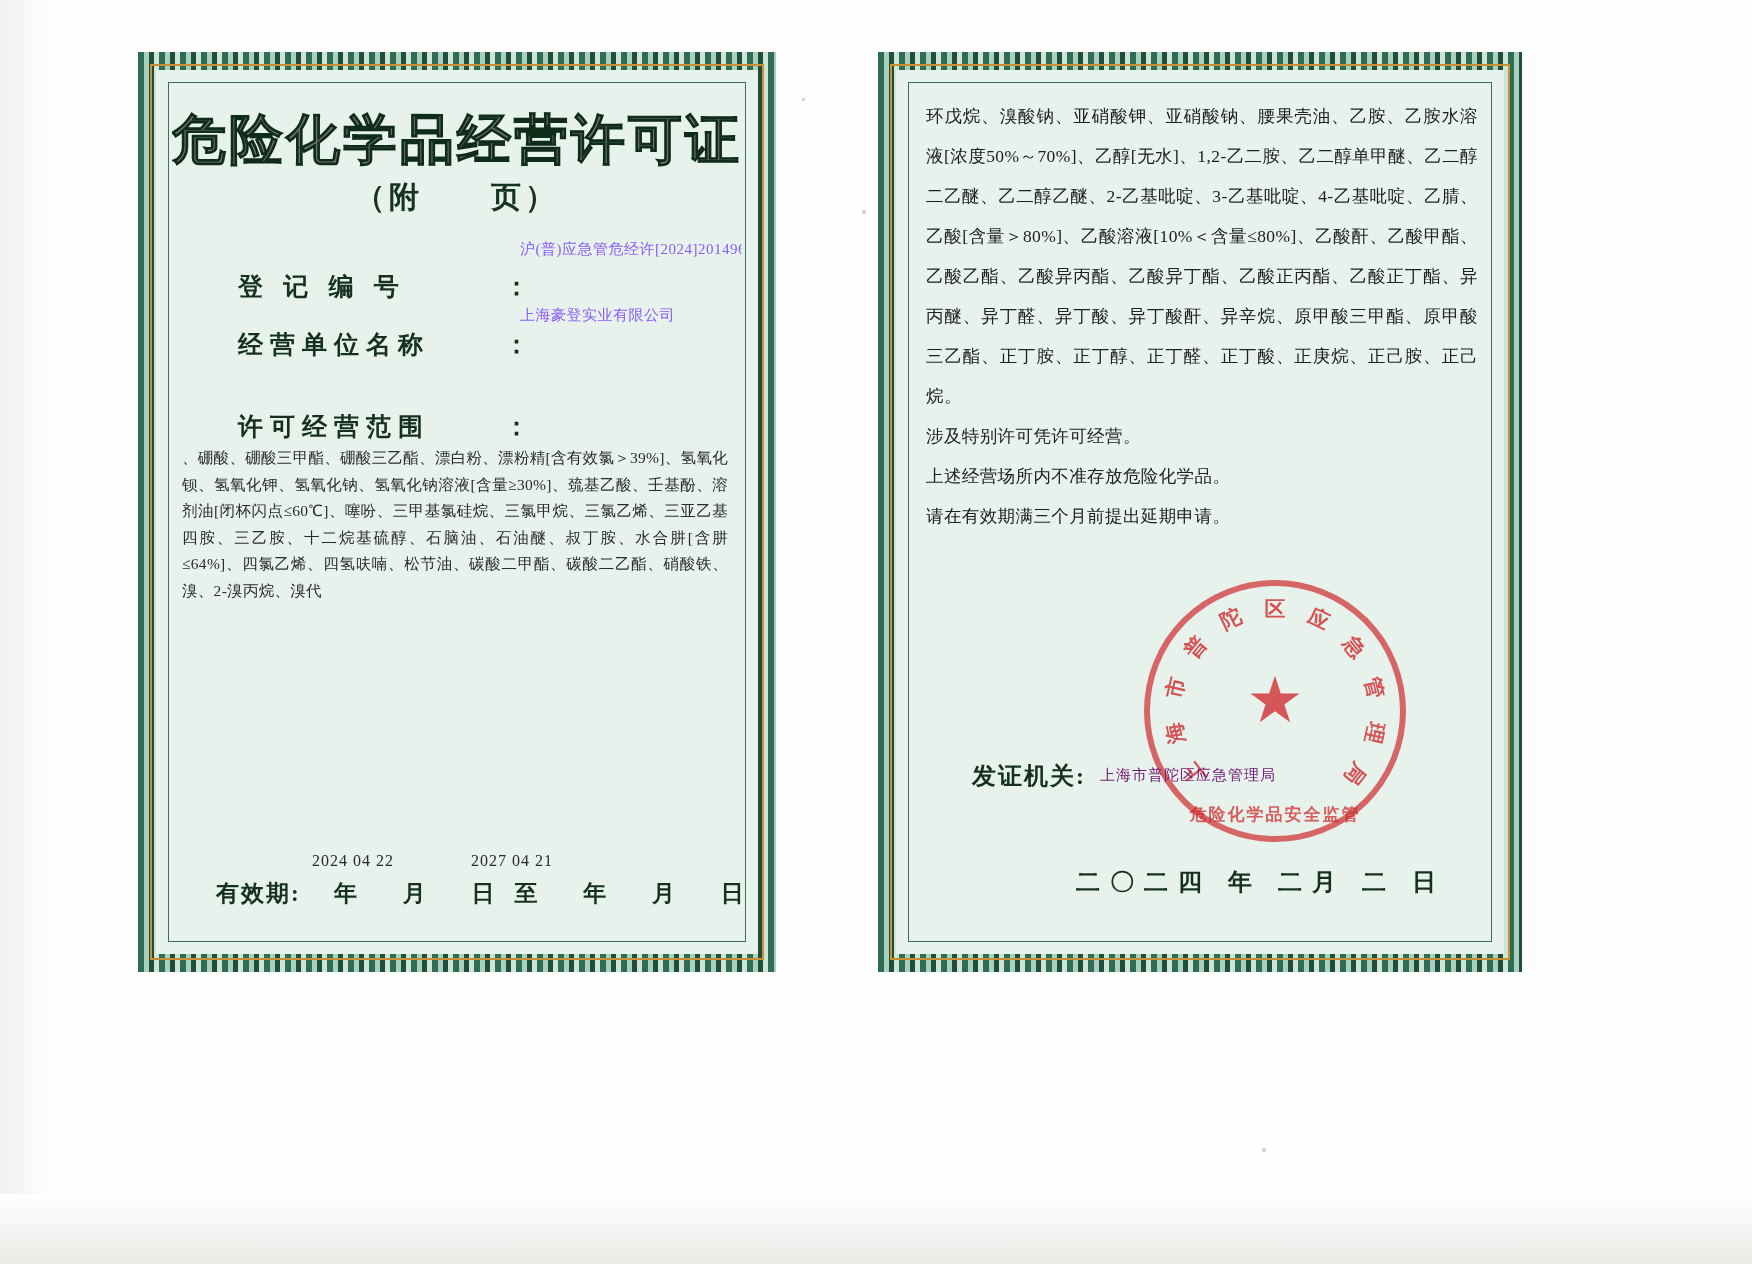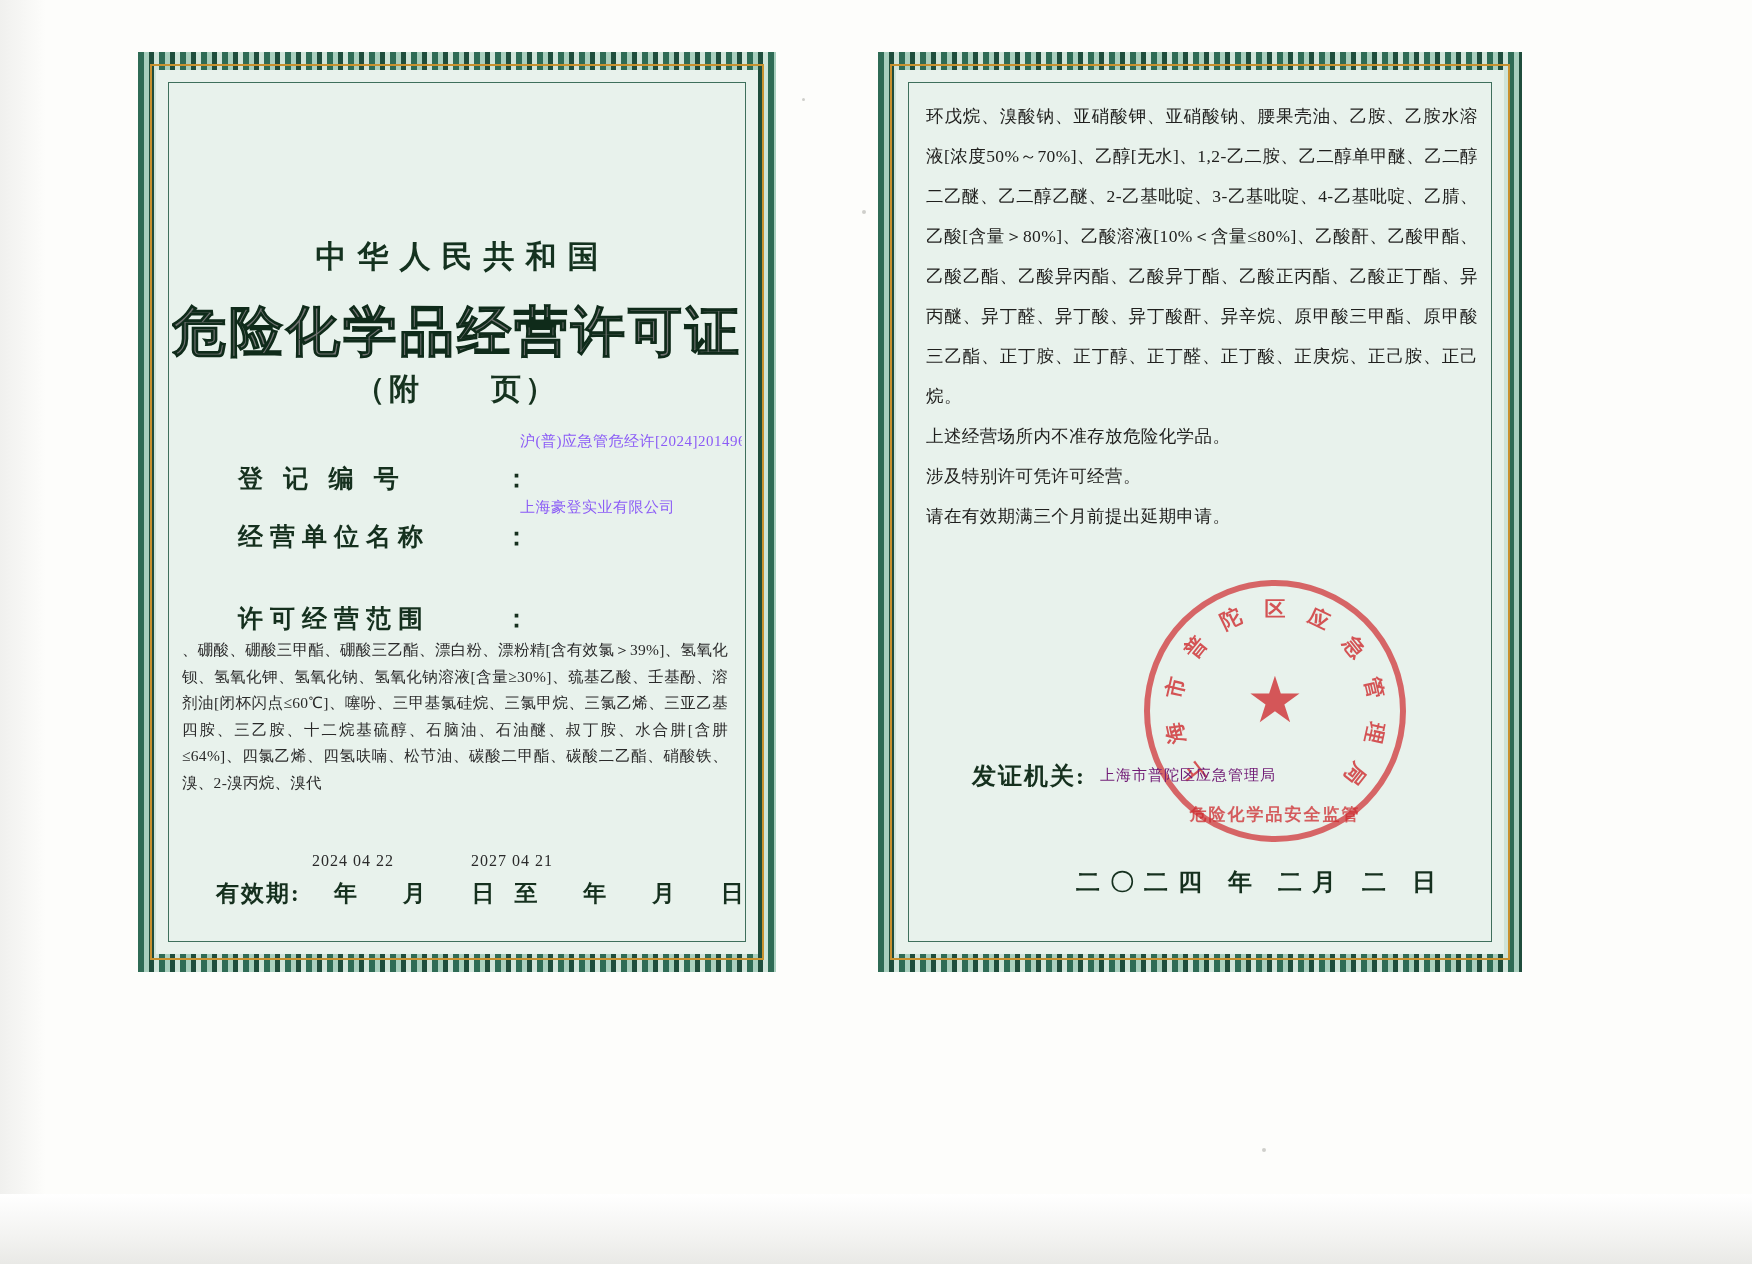--- a/index.html
+++ b/index.html
@@ -327,21 +327,20 @@
   <div class="speck" style="left:1262px;top:1148px;width:4px;height:4px;"></div>
 
   <div class="panel panel-left">
     <div class="orn-border"></div>
     <div class="orn-inner-bg"></div>
     <div class="orn-gold"></div>
     <div class="orn-thin"></div>
 
     <div class="panel-content">
 
-      <div class="country">中华人民共和国</div>
       <div class="maintitle">危险化学品经营许可证</div>
       <div class="subtitle">（附　　页）</div>
 
       <div class="fieldblock">
         <div class="field-row">
           <span class="field-label">登 记 编 号</span>
           <span class="field-colon">：</span>
           <span class="field-value regno">沪(普)应急管危经许[2024]201496</span>
         </div>
         <div class="field-row">
@@ -372,22 +371,22 @@
 
   <div class="panel panel-right">
     <div class="orn-border"></div>
     <div class="orn-inner-bg"></div>
     <div class="orn-gold"></div>
     <div class="orn-thin"></div>
 
     <div class="panel-content">
       <div class="right-body">
         <p>环戊烷、溴酸钠、亚硝酸钾、亚硝酸钠、腰果壳油、乙胺、乙胺水溶液[浓度50%～70%]、乙醇[无水]、1,2-乙二胺、乙二醇单甲醚、乙二醇二乙醚、乙二醇乙醚、2-乙基吡啶、3-乙基吡啶、4-乙基吡啶、乙腈、乙酸[含量＞80%]、乙酸溶液[10%＜含量≤80%]、乙酸酐、乙酸甲酯、乙酸乙酯、乙酸异丙酯、乙酸异丁酯、乙酸正丙酯、乙酸正丁酯、异丙醚、异丁醛、异丁酸、异丁酸酐、异辛烷、原甲酸三甲酯、原甲酸三乙酯、正丁胺、正丁醇、正丁醛、正丁酸、正庚烷、正己胺、正己烷。</p>
+        <p class="right-note">涉及特别许可凭许可经营。</p>
         <p class="right-note">上述经营场所内不准存放危险化学品。</p>
-        <p class="right-note">涉及特别许可凭许可经营。</p>
         <p class="right-note">请在有效期满三个月前提出延期申请。</p>
       </div>
 
       <div class="seal">
         <div class="seal-ring"></div>
         <div class="seal-star">★</div>
         <div class="seal-text" id="sealArc">
             <span style="transform: translate(-80.3771px, 62.7975px) rotate(-128deg) translate(-50%, -50%);">上</span>
             <span style="transform: translate(-99.6206px, 21.903px) rotate(-102.4deg) translate(-50%, -50%);">海</span>
             <span style="transform: translate(-99.305px, -23.2918px) rotate(-76.8deg) translate(-50%, -50%);">市</span>

